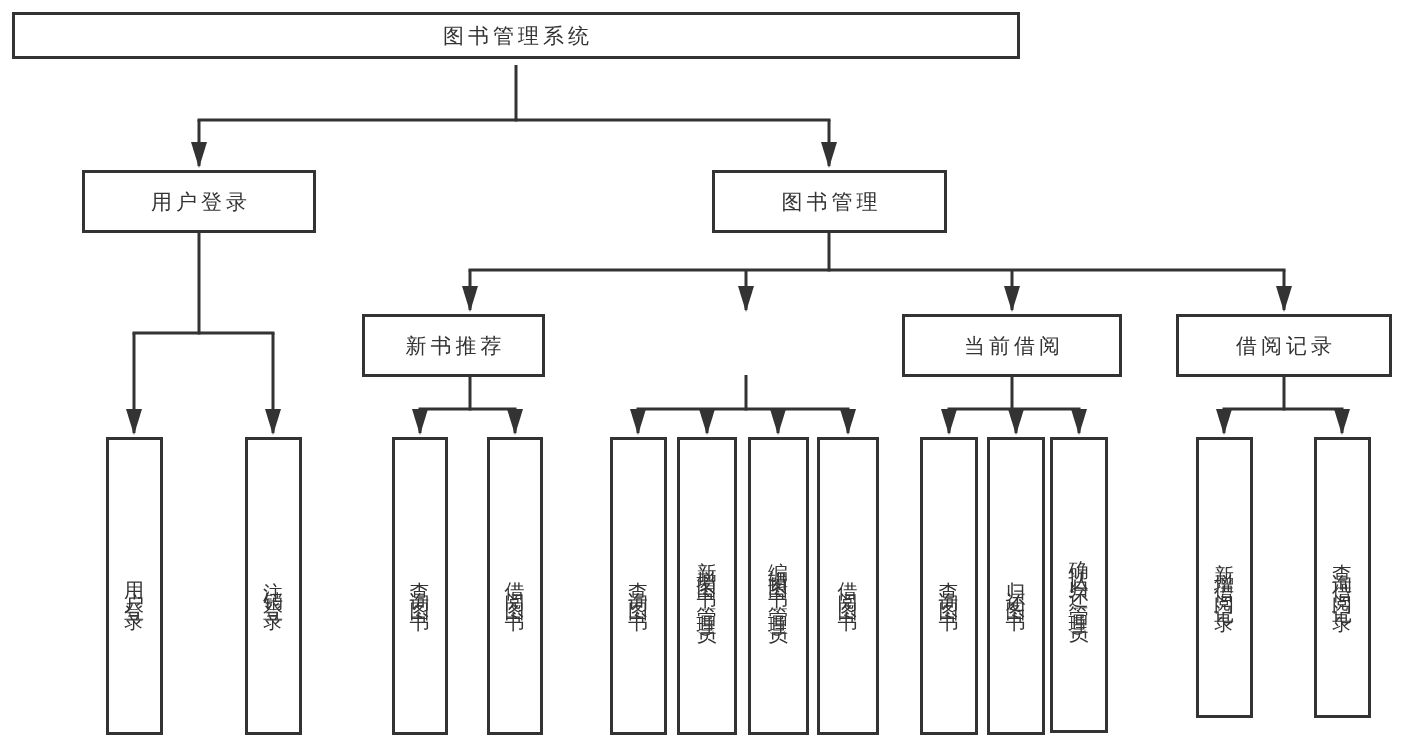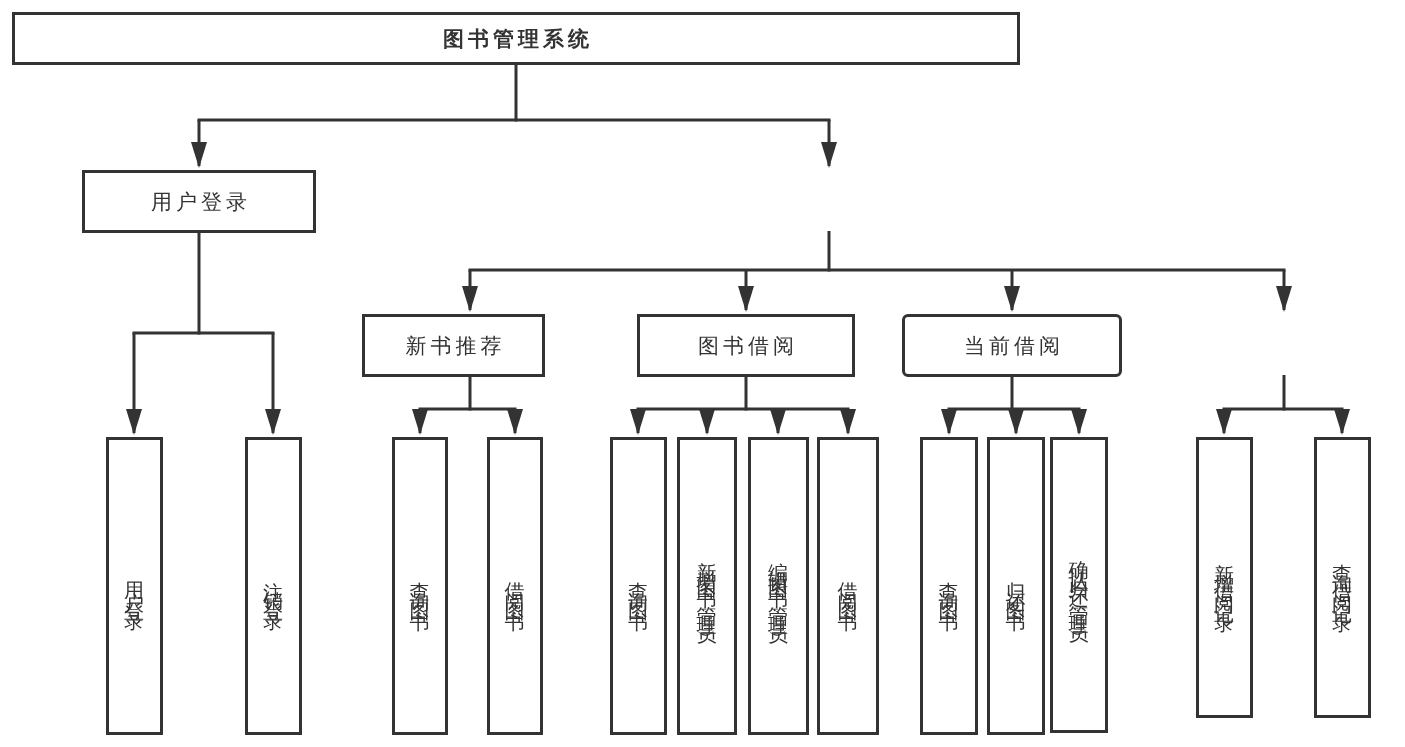--- a/index.html
+++ b/index.html
@@ -89,27 +89,28 @@
       <line x1="1016" y1="409" x2="1016" y2="433" marker-end="url(#arrow)"></line>
       <line x1="1079" y1="409" x2="1079" y2="433" marker-end="url(#arrow)"></line>
 
       <line x1="1284" y1="375" x2="1284" y2="410.5"></line>
       <line x1="1222.5" y1="409" x2="1343.5" y2="409"></line>
       <line x1="1224" y1="409" x2="1224" y2="433" marker-end="url(#arrow)"></line>
       <line x1="1342" y1="409" x2="1342" y2="433" marker-end="url(#arrow)"></line>
     </g>
   </svg>
 
-  <div class="node h" style="left:12px; top:12px; width:1008px; height:53px;font-weight:bold;">图书管理系统</div>
+  <div class="node h" style="left:12px; top:12px; width:1008px; height:47px;">图书管理系统</div>
 
   <div class="node h" style="left:82px; top:170px; width:234px; height:63px;">用户登录</div>
+  <div class="node h" style="left:712px; top:170px; width:235px; height:63px;">图书管理</div>
 
   <div class="node h" style="left:362px; top:314px; width:183px; height:63px;">新书推荐</div>
-  <div class="node h" style="left:637px; top:314px; width:218px; height:63px;">图书借阅</div>
-  <div class="node h" style="left:902px; top:314px; width:220px; height:63px;border-radius:6px;">当前借阅</div>
+  <div class="node h" style="left:902px; top:314px; width:220px; height:63px;">当前借阅</div>
+  <div class="node h" style="left:1176px; top:314px; width:216px; height:63px;">借阅记录</div>
 
   <div class="node v" style="left:106px; top:437px; width:57px; height:298px;">用户登录</div>
   <div class="node v" style="left:245px; top:437px; width:57px; height:298px;">注销登录</div>
 
   <div class="node v" style="left:392px; top:437px; width:56px; height:298px;">查询图书</div>
   <div class="node v" style="left:487px; top:437px; width:56px; height:298px;">借阅图书</div>
 
   <div class="node v" style="left:610px; top:437px; width:57px; height:298px;">查询图书</div>
   <div class="node v long" style="left:677px; top:437px; width:60px; height:298px;">新增图书（管理员）</div>
   <div class="node v long" style="left:748px; top:437px; width:61px; height:298px;">编辑图书（管理员）</div>

